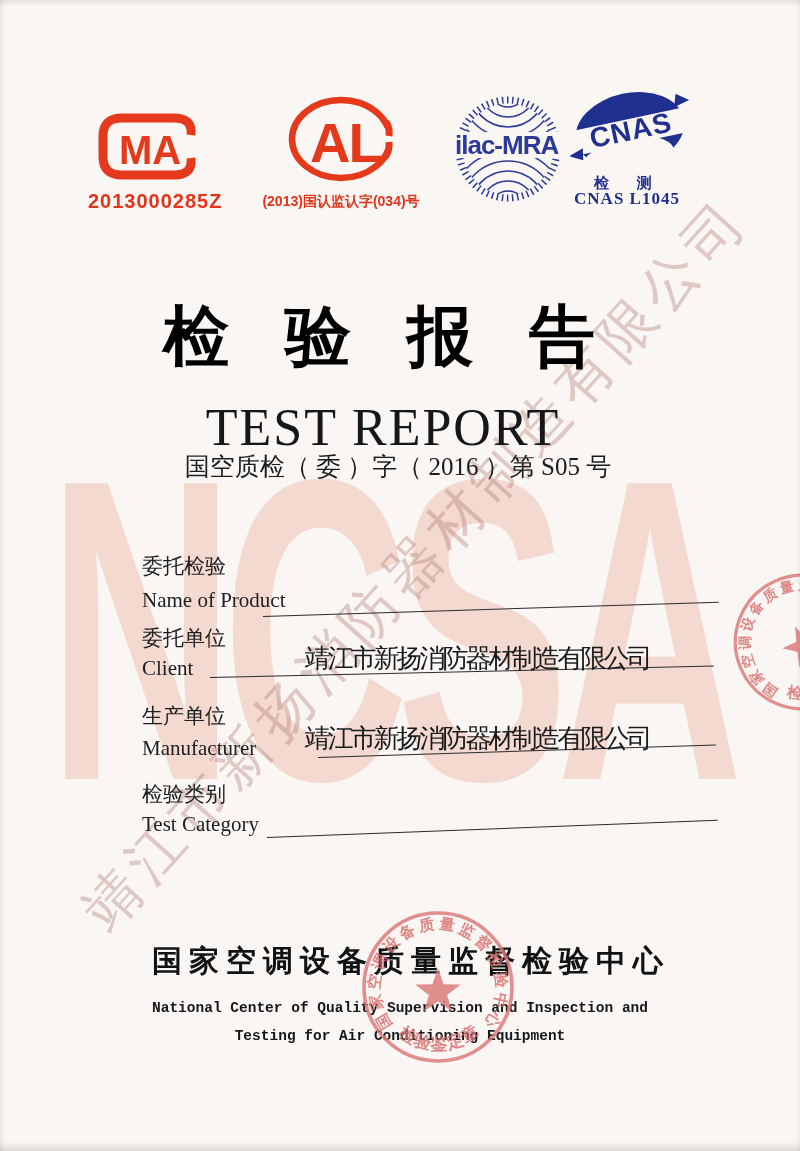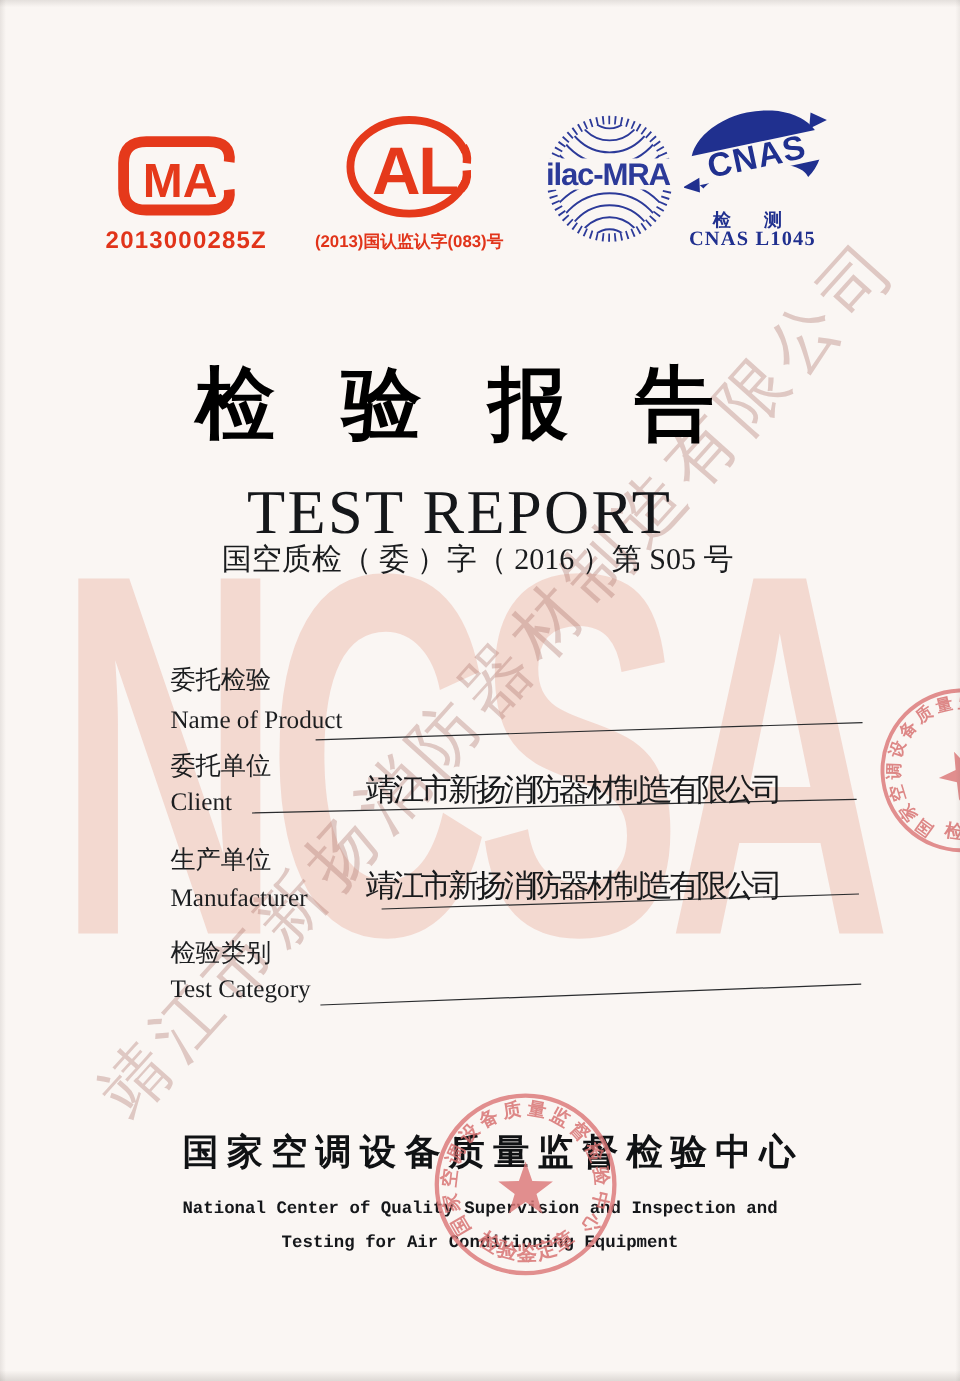--- a/index.html
+++ b/index.html
@@ -71,21 +71,21 @@
     <text x="23" y="56" font-size="40" font-weight="bold" fill="#e5391b">MA</text>
   </svg>
   <div class="abs cma-code">2013000285Z</div>
 
   <svg class="abs" style="left:286px;top:96px;" width="110" height="90" viewBox="0 0 110 90">
     <ellipse cx="55" cy="43" rx="49" ry="39" fill="none" stroke="#e5391b" stroke-width="6.5"></ellipse>
     <path d="M103 30 A49 39 0 0 1 103 56" fill="none" stroke="#faf6f3" stroke-width="12"></path>
     <path d="M100 26 Q104 32 103 40 M103 46 Q104 56 98 62" fill="none" stroke="#e5391b" stroke-width="7"></path>
     <text x="24" y="66" font-size="56" font-weight="bold" fill="#e5391b" letter-spacing="-2">AL</text>
   </svg>
-  <div class="abs cal-caption">(2013)国认监认字(083)号</div>
+  <div class="abs cal-caption">(2013)国认监认字(034)号</div>
 
   <svg class="abs" style="left:452px;top:95px;" width="116" height="110" viewBox="0 0 116 110">
     <defs>
         <clipPath id="ilacClip">
           <circle cx="56" cy="54" r="46"></circle>
         </clipPath>
       </defs>
     <circle cx="56" cy="54" r="49" fill="none" stroke="#2c3a99" stroke-width="7" stroke-dasharray="1.5 3.6"></circle>
     <g clip-path="url(#ilacClip)" stroke="#2c3a99" stroke-width="1.6" fill="none">
       <circle cx="56" cy="-6" r="18"></circle>

